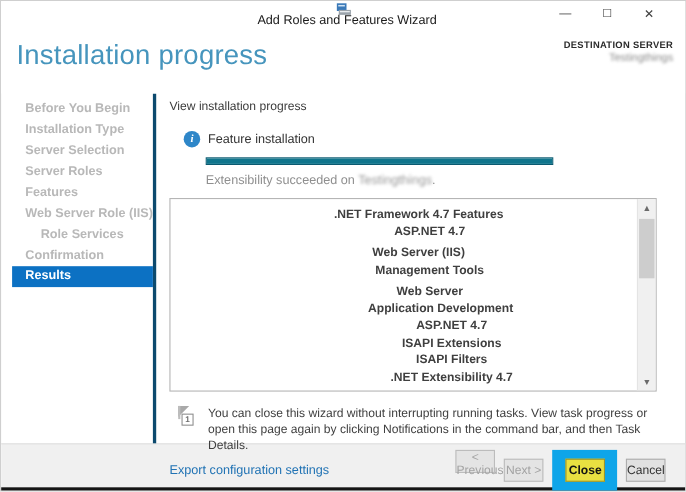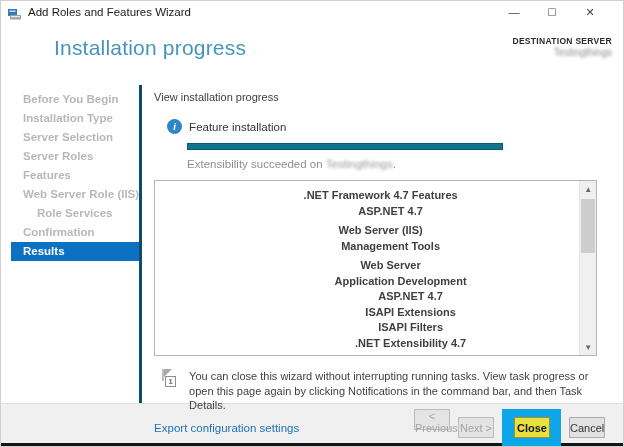--- a/index.html
+++ b/index.html
@@ -5,31 +5,31 @@
   * { box-sizing: border-box; margin: 0; padding: 0; }
   html,body { background:#fff; }
   body { font-family: "Liberation Sans", "DejaVu Sans", sans-serif; }
 
   .window {
     position: relative; width: 624px; height: 447px;
     background: #fff; border: 1px solid #cfcfcf; overflow: hidden;
   }
 
   
-  .titlebar { height: 22px; display: flex; align-items: center; padding-left: 7px; background:#fff; position: relative; }
+  .titlebar { height: 22px; display: flex; align-items: center; padding-left: 7px; background:#fff; position: relative; flex-direction: column; }
   .app-icon { width: 14px; height: 12px; margin-right: 6px; display:inline-block; }
   .titlebar-title { font-size: 11.5px; color:#1a1a1a; }
   .win-controls { position:absolute; right:14px; top:0; height:22px; display:flex; }
   .win-controls span { width:38px; height:22px; display:flex; align-items:center; justify-content:center;
     font-size:11px; color:#444; cursor:default; }
   .win-controls .glyph-max { font-size:10px; }
 
   
   .header { height: 62px; position: relative; background:#fff; }
-  .page-title { position:absolute; left:14px; top:13px; font-size:21px; font-weight:400; color:#4695bd; letter-spacing:0.2px;margin-left:39px; }
+  .page-title { position:absolute; left:14px; top:13px; font-size:25px; font-weight:400; color:#4695bd; letter-spacing:0.2px; }
   .destination { position:absolute; right:11px; top:13px; text-align:right; }
   .destination .dest-label { font-size:8.5px; font-weight:bold; color:#2b2b2b; letter-spacing:0.3px; }
   .destination .dest-server { font-size:10px; color:#8a8a8a; margin-top:1px; filter: blur(1.6px); }
 
   
   .body { display:flex; height: 318px; }
   .sidebar { width: 153px; border-right: 3px solid #0c4a6e; padding-top: 5px; font-weight: bold; }
   .nav-item { height: 19px; line-height: 19px; padding-left: 22px; font-size: 11.5px; color: #b8b8b8; white-space:nowrap; cursor:default; }
   .nav-item.indent { padding-left: 36px; }
   .nav-item.selected { margin-left: 10px; padding-left: 12px; background: #0c71c3; color: #fff; }

